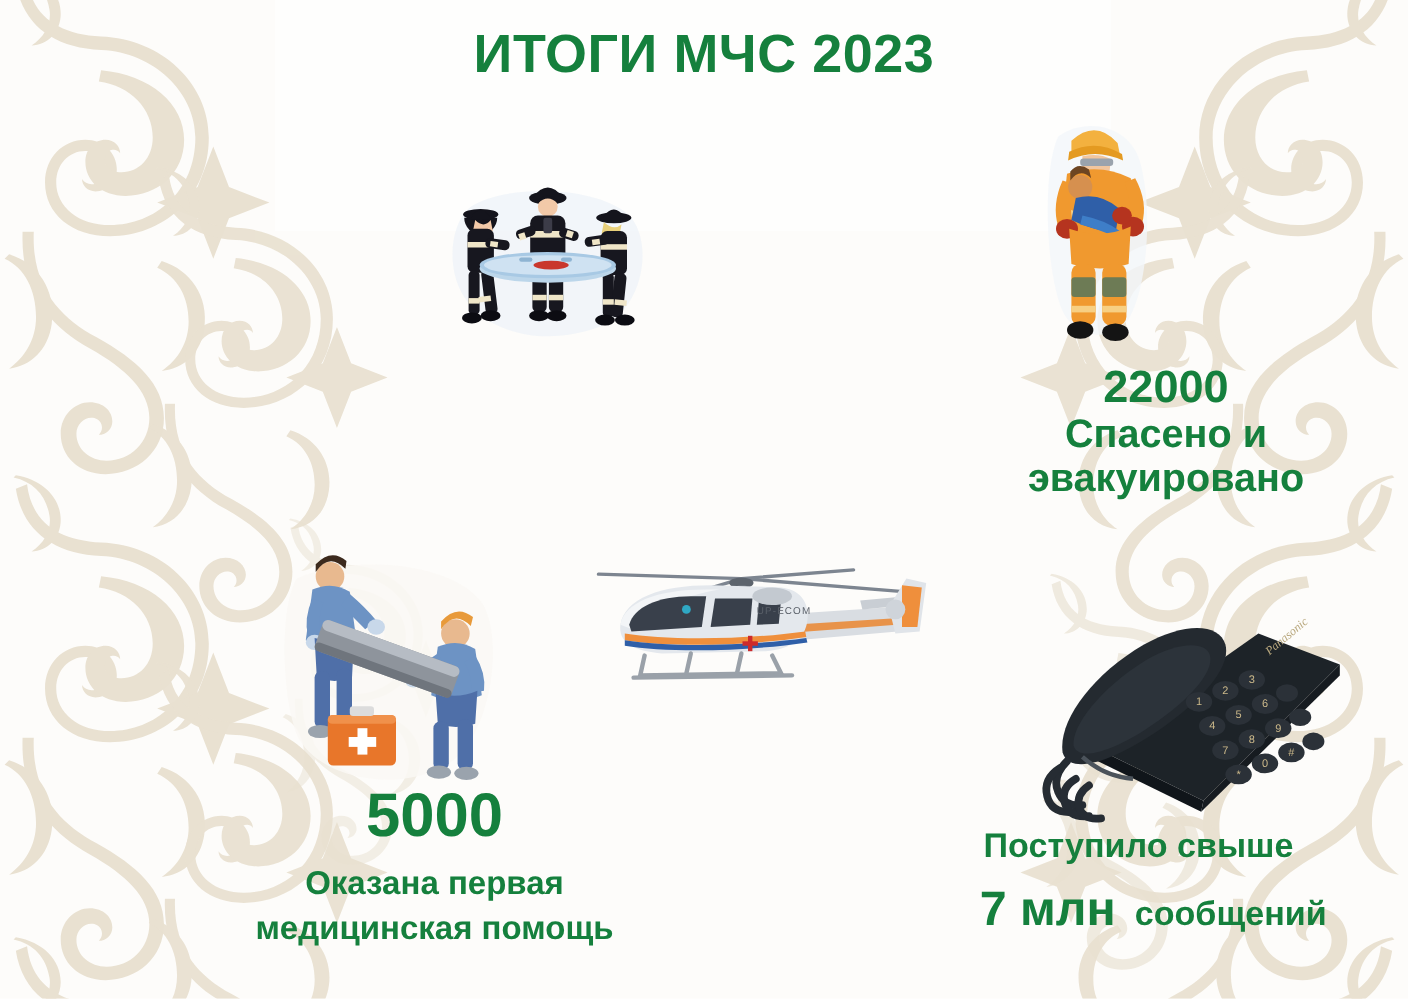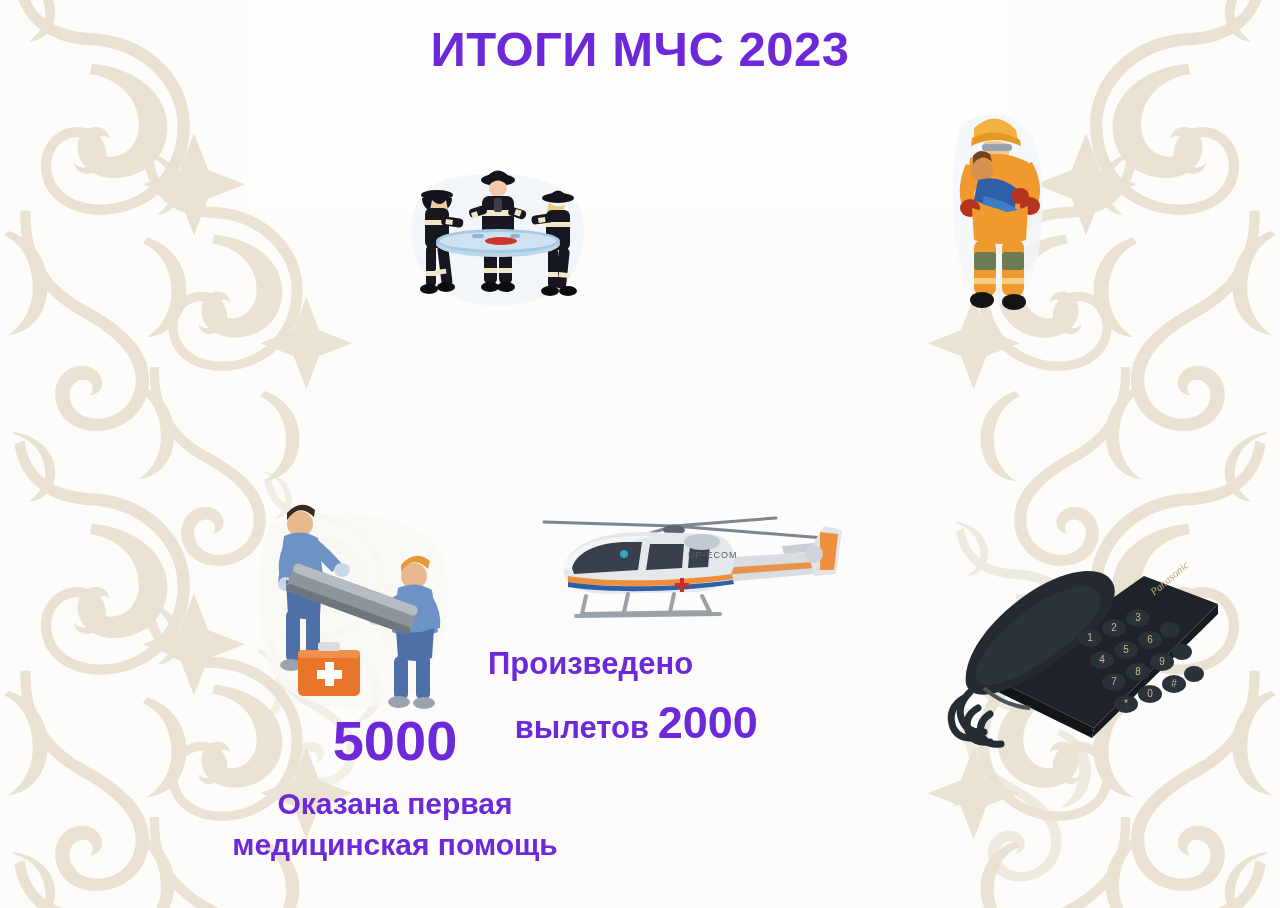--- a/index.html
+++ b/index.html
@@ -23,21 +23,21 @@
     inset: 0;
     z-index: 0;
     pointer-events: none;
   }
   .ornament-layer svg { display: block; }
 
   
   .stat-num,
   .stat-label,
   .poster-title {
-    color: #6d28d9;
+    color: #15803d;
     font-weight: bold;
     line-height: 1.04;
     white-space: pre;
   }
 
   .poster-title {
     position: absolute;
     left: 0;
     top: 24px;
     width: 1280px;
@@ -448,28 +448,33 @@
             <text x="232" y="145">0</text>
             <text x="256" y="135">#</text>
         </g>
       </g>
 
       <text x="236" y="44" font-family="'Liberation Serif',serif" font-size="11" fill="#b9a87e" font-style="italic" transform="rotate(-40 236 44)">Panasonic</text>
     </svg>
   </div>
 
 
+  <div id="block-rescued" class="block">
+    <span class="stat-num">22000</span>
+    <span class="stat-label">Спасено и</span>
+    <span class="stat-label line2">эвакуировано</span>
+  </div>
 
   <div id="block-firstaid" class="block">
     <span class="stat-num">5000</span>
     <span class="stat-label">Оказана первая</span>
     <span class="stat-label line2">медицинская помощь</span>
   </div>
 
-  <div id="block-flights" class="block">
-    <span class="stat-label lab-l1">Произведено</span>
+
+  <div id="block-messages" class="block">
+    <span class="stat-label lab-l1">Поступило свыше</span>
     <span class="row2">
-      <span class="stat-label lab-l2">вылетов </span><span class="stat-num">2000</span>
+      <span class="stat-num">7 млн</span><span class="stat-label lab-l2">  сообщений</span>
     </span>
   </div>
 
-
 </div>
 
 </body></html>

